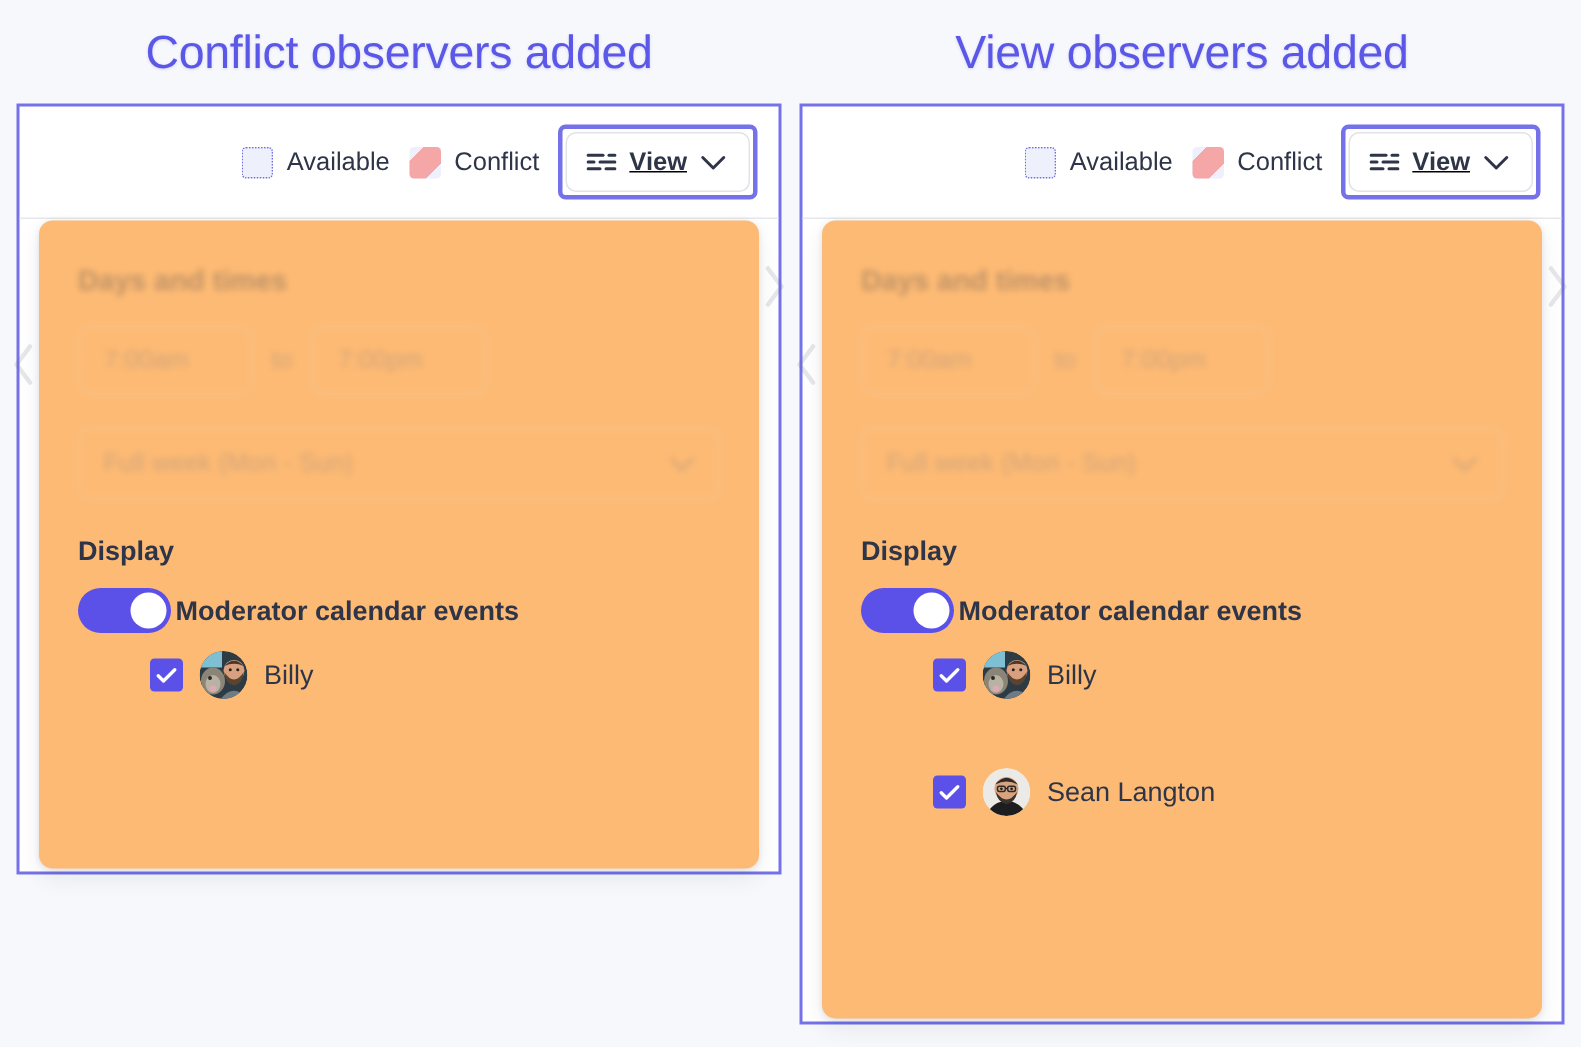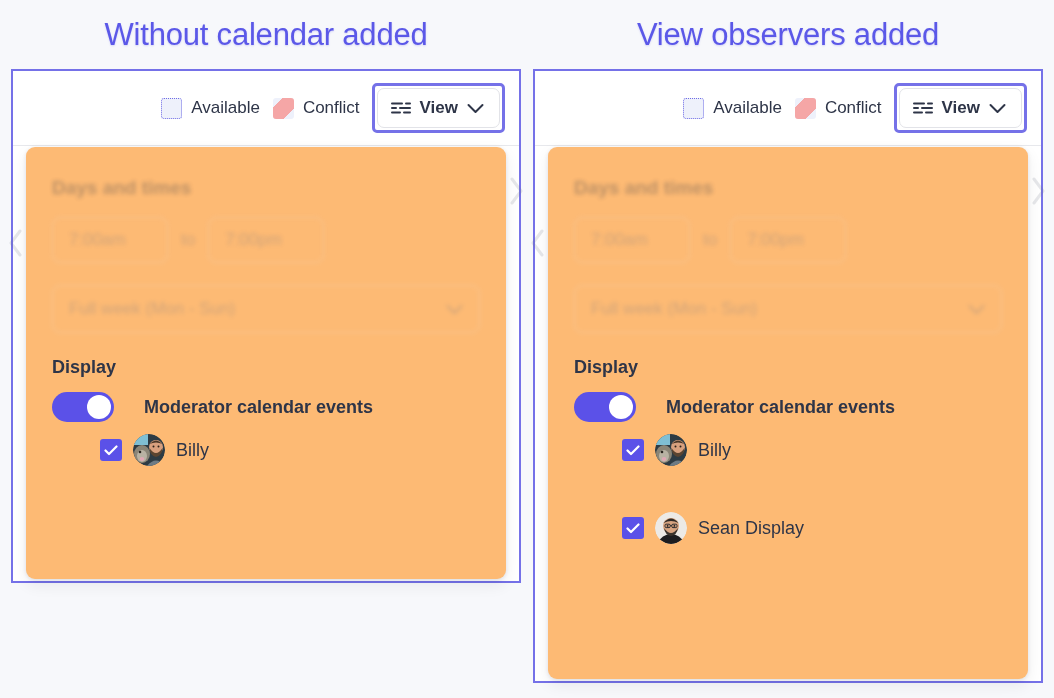--- a/index.html
+++ b/index.html
@@ -120,20 +120,21 @@
   .view-button {
     display: flex;
     align-items: center;
     gap: 9px;
     background: #ffffff;
     border: 1px solid #e2e3e8;
     border-radius: 7px;
     padding: 9px 15px 9px 13px;
     cursor: pointer;
     box-sizing: border-box;
+    text-decoration: underline;
   }
   .view-label {
     font-size: 17px;
     font-weight: 700;
     color: #2e3548;
   }
   .sliders-icon { display: block; flex: none; }
   .chevron-icon { display: block; flex: none; }
 
   
@@ -199,21 +200,21 @@
   }
   .display-title {
     font-size: 18px;
     font-weight: 700;
     color: #2e3548;
     margin: 0 0 14px 0;
   }
   .toggle-row {
     display: flex;
     align-items: center;
-    gap: 30px;
+    gap: 3px;
     margin-bottom: 10px;
   }
   .toggle {
     width: 62px;
     height: 30px;
     border-radius: 15px;
     background: #5b51e8;
     position: relative;
     flex: none;
     cursor: pointer;
@@ -280,21 +281,21 @@
   .edge-arrow.left  { left: -9px;  top: 152px; }
   .edge-arrow.right { right: -9px; top: 100px; }
 </style>
 </head>
 <body>
 
 <div class="stage">
 
   <div class="column left">
 
-    <div class="col-title">Without calendar added</div>
+    <div class="col-title">Conflict observers added</div>
 
     <div class="panel">
 
       <svg class="edge-arrow left" viewBox="0 0 22 40">
         <path d="M16 8 L7 20 L16 32" fill="none" stroke="#6b7183" stroke-width="3" stroke-linecap="round" stroke-linejoin="round"></path>
       </svg>
       <svg class="edge-arrow right" viewBox="0 0 22 40">
         <path d="M6 8 L15 20 L6 32" fill="none" stroke="#6b7183" stroke-width="3" stroke-linecap="round" stroke-linejoin="round"></path>
       </svg>
 
@@ -516,20 +517,20 @@
                   <path d="M8.5 11 Q16 2 23.5 11 Q16 7 8.5 11Z" fill="#2f2a26"></path>
                   <path d="M9 16 Q16 26 23 16 Q22 23 16 24 Q10 23 9 16Z" fill="#3a332c"></path>
                   <rect x="10" y="12.2" width="5.2" height="3.4" rx="1.2" fill="none" stroke="#2b2b2e" stroke-width="1"></rect>
                   <rect x="16.8" y="12.2" width="5.2" height="3.4" rx="1.2" fill="none" stroke="#2b2b2e" stroke-width="1"></rect>
                   <line x1="15.2" y1="13.6" x2="16.8" y2="13.6" stroke="#2b2b2e" stroke-width="1"></line>
                   <circle cx="12.6" cy="13.9" r="0.9" fill="#241d18"></circle>
                   <circle cx="19.4" cy="13.9" r="0.9" fill="#241d18"></circle>
                 </g>
               </svg>
             </span>
-            <span class="person-name">Sean Display</span>
+            <span class="person-name">Sean Langton</span>
           </div>
         </div>
       </div>
     </div>
   </div>
 
 </div>
 
 </body></html>

